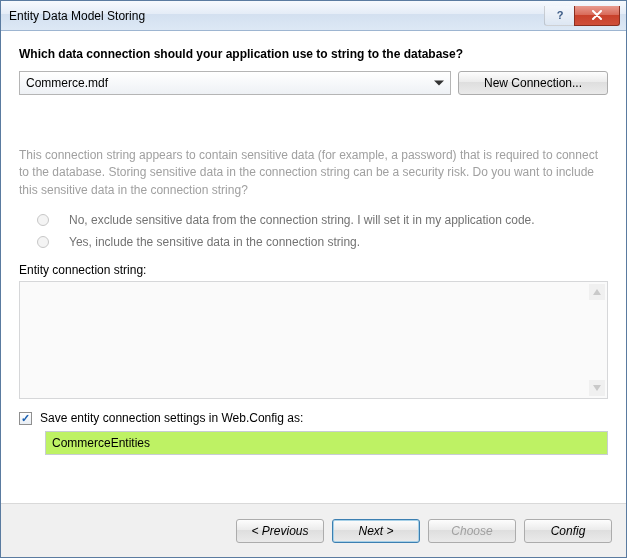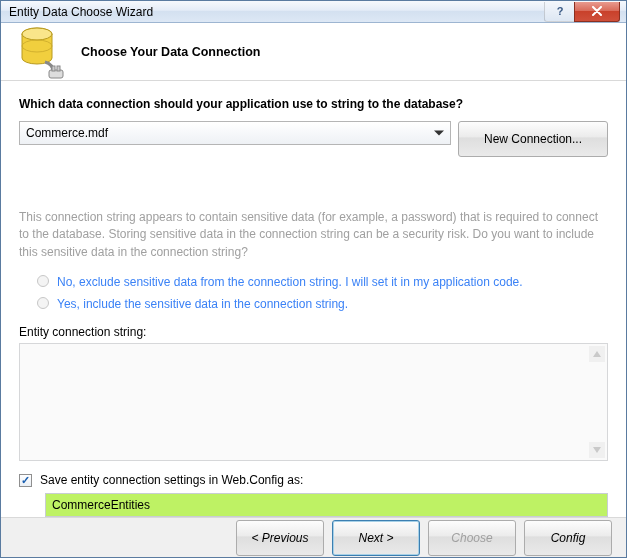--- a/index.html
+++ b/index.html
@@ -63,36 +63,36 @@
     display: flex; align-items: center;
     padding: 0 6px;
     font-size: 12px;
     position: relative;
   }
   .combo .arrow {
     position: absolute; right: 6px; top: 50%; transform: translateY(-50%);
     width: 0; height: 0; border-left: 5px solid transparent; border-right: 5px solid transparent; border-top: 5px solid #333;
   }
   .btn {
-    height: 36px;
+    height: 24px;
     padding: 0 18px;
     border: 1px solid #acacac;
     background: linear-gradient(to bottom, #fdfdfd 0%, #ebebeb 45%, #dedede 46%, #eaeaea 100%);
     font-size: 12px;
     display: inline-flex; align-items: center; justify-content: center;
     color: #000;
     border-radius: 3px;
   }
   .btn.default { border-color: #3c7fb1; box-shadow: 0 0 0 1px #a6d0e7 inset; }
   .btn.disabled { color: #a0a0a0; }
   .disabled-text { color: #a0a0a0; line-height: 1.45; margin-bottom: 10px; margin-top: 40px; }
   .radio-row {
-    display: flex; gap: 8px;
+    display: flex; align-items: center; gap: 20px;
     margin: 4px 0 4px 18px;
-    color: #3b82f6;
+    color: #737373;
   }
   .radio-dot {
     width: 12px; height: 12px; border-radius: 50%;
     border: 1px solid #c7c7c7; background: #f4f4f4;
   }
   .section-label { margin: 10px 0 4px 0; }
   .textarea-wrap {
     border: 1px solid #d6d7d9;
     height: 118px;
     background: #fafafa;
@@ -129,48 +129,33 @@
     padding: 0 14px; gap: 8px; font-style: italic;
   }
   .footer .btn { width: 88px; padding: 0; }
 </style>
 </head>
 <body>
 
 <div class="window">
 
   <div class="titlebar">
-    <span class="title">Entity Data Choose Wizard</span>
+    <span class="title">Entity Data Model Storing</span>
     <div class="tb-btn tb-help">
       <svg width="10" height="12" viewBox="0 0 10 12">
         <text x="5" y="10" text-anchor="middle" font-size="11" font-family="Segoe UI" fill="#3a5a85" font-weight="bold">?</text>
       </svg>
     </div>
     <div class="tb-btn tb-close">
       <svg width="12" height="10" viewBox="0 0 12 10">
         <path d="M2 1 L10 9 M10 1 L2 9" stroke="#fff" stroke-width="2" stroke-linecap="round"></path>
       </svg>
     </div>
   </div>
 
-  <div class="header-area">
-    <div class="db-icon">
-      <svg width="48" height="56" viewBox="0 0 48 56">
-        <ellipse cx="18" cy="8" rx="15" ry="6" fill="#f4d94a" stroke="#b89a1e"></ellipse>
-        <path d="M3 8 v24 a15 6 0 0 0 30 0 V8" fill="#f1cf3e" stroke="#b89a1e"></path>
-        <ellipse cx="18" cy="8" rx="15" ry="6" fill="#f9e58a" stroke="#b89a1e"></ellipse>
-        <ellipse cx="18" cy="20" rx="15" ry="6" fill="none" stroke="#c9a82a" stroke-width="0.8"></ellipse>
-        <path d="M26 36 q8 2 8 10" fill="none" stroke="#888" stroke-width="3"></path>
-        <rect x="30" y="44" width="14" height="8" rx="2" fill="#ddd" stroke="#888"></rect>
-        <rect x="33" y="40" width="3" height="5" fill="#ccc" stroke="#888"></rect>
-        <rect x="38" y="40" width="3" height="5" fill="#ccc" stroke="#888"></rect>
-      </svg>
-    </div>
-    <div class="header-title">Choose Your Data Connection</div>
-  </div>
 
   <div class="content">
     <div class="question">Which data connection should your application use to string to the database?</div>
 
     <div class="conn-row">
       <div class="combo">
         <span>Commerce.mdf</span>
         <span class="arrow"></span>
       </div>
       <div class="btn" style="width:150px">

